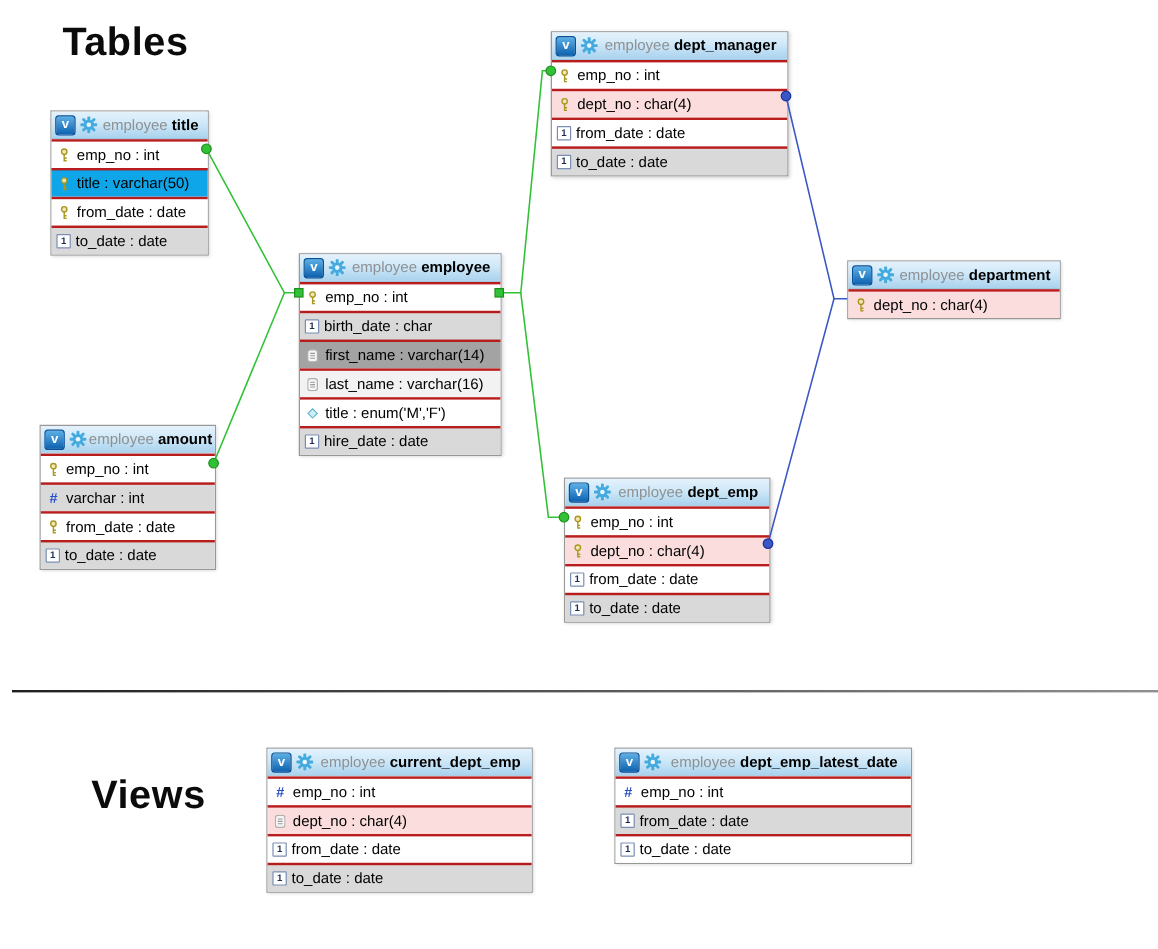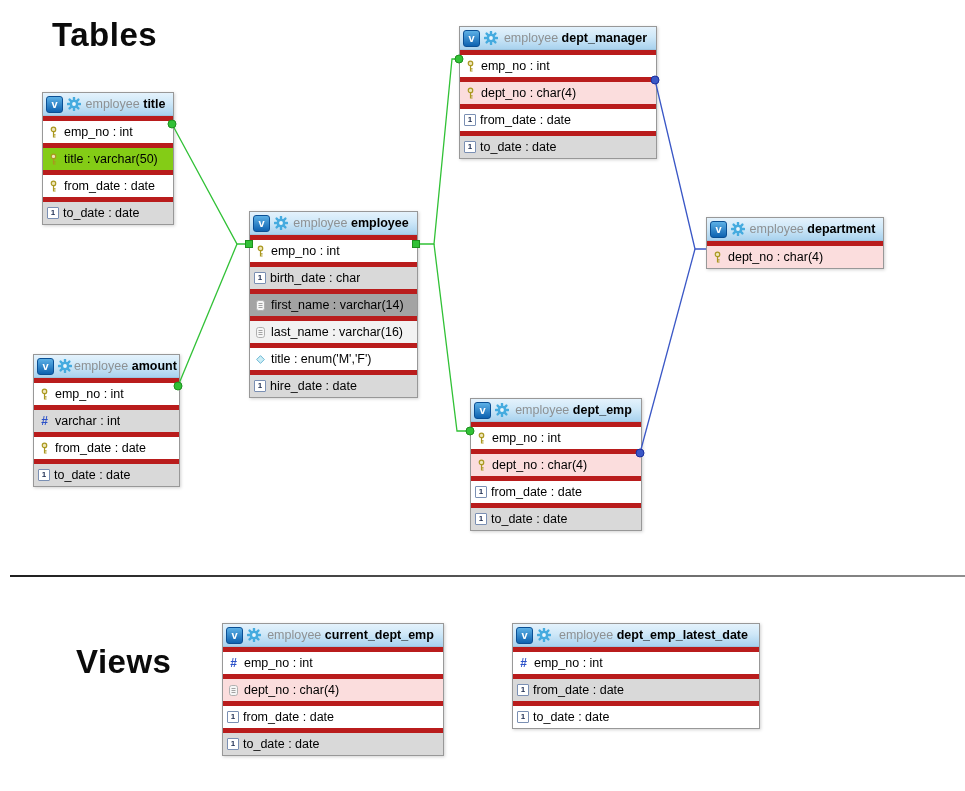--- a/index.html
+++ b/index.html
@@ -33,21 +33,21 @@
     background:linear-gradient(#5cb0e6,#0e62b0);
     border:1px solid #0a4f94;border-radius:3px;
     color:#fff;font-weight:bold;font-size:11px;line-height:14px;text-align:center;
   }
   .gear{width:14px;height:14px;margin-left:4px;flex:0 0 auto;display:inline-block;}
   .ttl{flex:1;text-align:center;white-space:nowrap;padding:0 5px 0 2px;}
   .schema{color:#8e9193;}
   .tname{color:#000;font-weight:bold;}
   .row{
     height:22px;display:flex;align-items:center;white-space:nowrap;
-    border-top:5px solid #b91c1c;color:#000;
+    border-top:2px solid #b91c1c;color:#000;
   }
   .row:first-of-type{border-top:0;}
   .fi{flex:0 0 auto;width:13px;margin-left:4px;margin-right:4px;
       display:inline-flex;align-items:center;justify-content:center;}
   .fi-date{
     width:10px;height:10px;border:1px solid #7a8fb3;background:#fff;color:#1c2c50;
     font-size:8px;font-weight:bold;line-height:10px;text-align:center;border-radius:1px;
   }
   .fi-num{color:#2a50c8;font-weight:bold;font-size:12px;}
   .ftext{overflow:hidden;}
@@ -97,21 +97,21 @@
     </div>
   <div class="row" style="background: rgb(255, 255, 255);">
     <span class="fi fi-key">
         <svg width="9" height="13" viewBox="0 0 10 14">
           <circle cx="5" cy="3.6" r="2.5" fill="#efe6b8" stroke="#a9971f" stroke-width="1.3"></circle>
           <path d="M5 6 V12.6 M5 9.6 h2.3 M5 12 h2.3" fill="none" stroke="#a9971f" stroke-width="1.3"></path>
         </svg>
       </span>
     <span class="ftext">emp_no : int</span>
   </div>
-    <div class="row" style="background: #84cc16;">
+    <div class="row" style="background: #0ea5e9;">
     <span class="fi fi-key">
         <svg width="9" height="13" viewBox="0 0 10 14">
           <circle cx="5" cy="3.6" r="2.5" fill="#efe6b8" stroke="#a9971f" stroke-width="1.3"></circle>
           <path d="M5 6 V12.6 M5 9.6 h2.3 M5 12 h2.3" fill="none" stroke="#a9971f" stroke-width="1.3"></path>
         </svg>
       </span>
     <span class="ftext">title : varchar(50)</span>
   </div>
     <div class="row" style="background: rgb(255, 255, 255);">
     <span class="fi fi-key">

